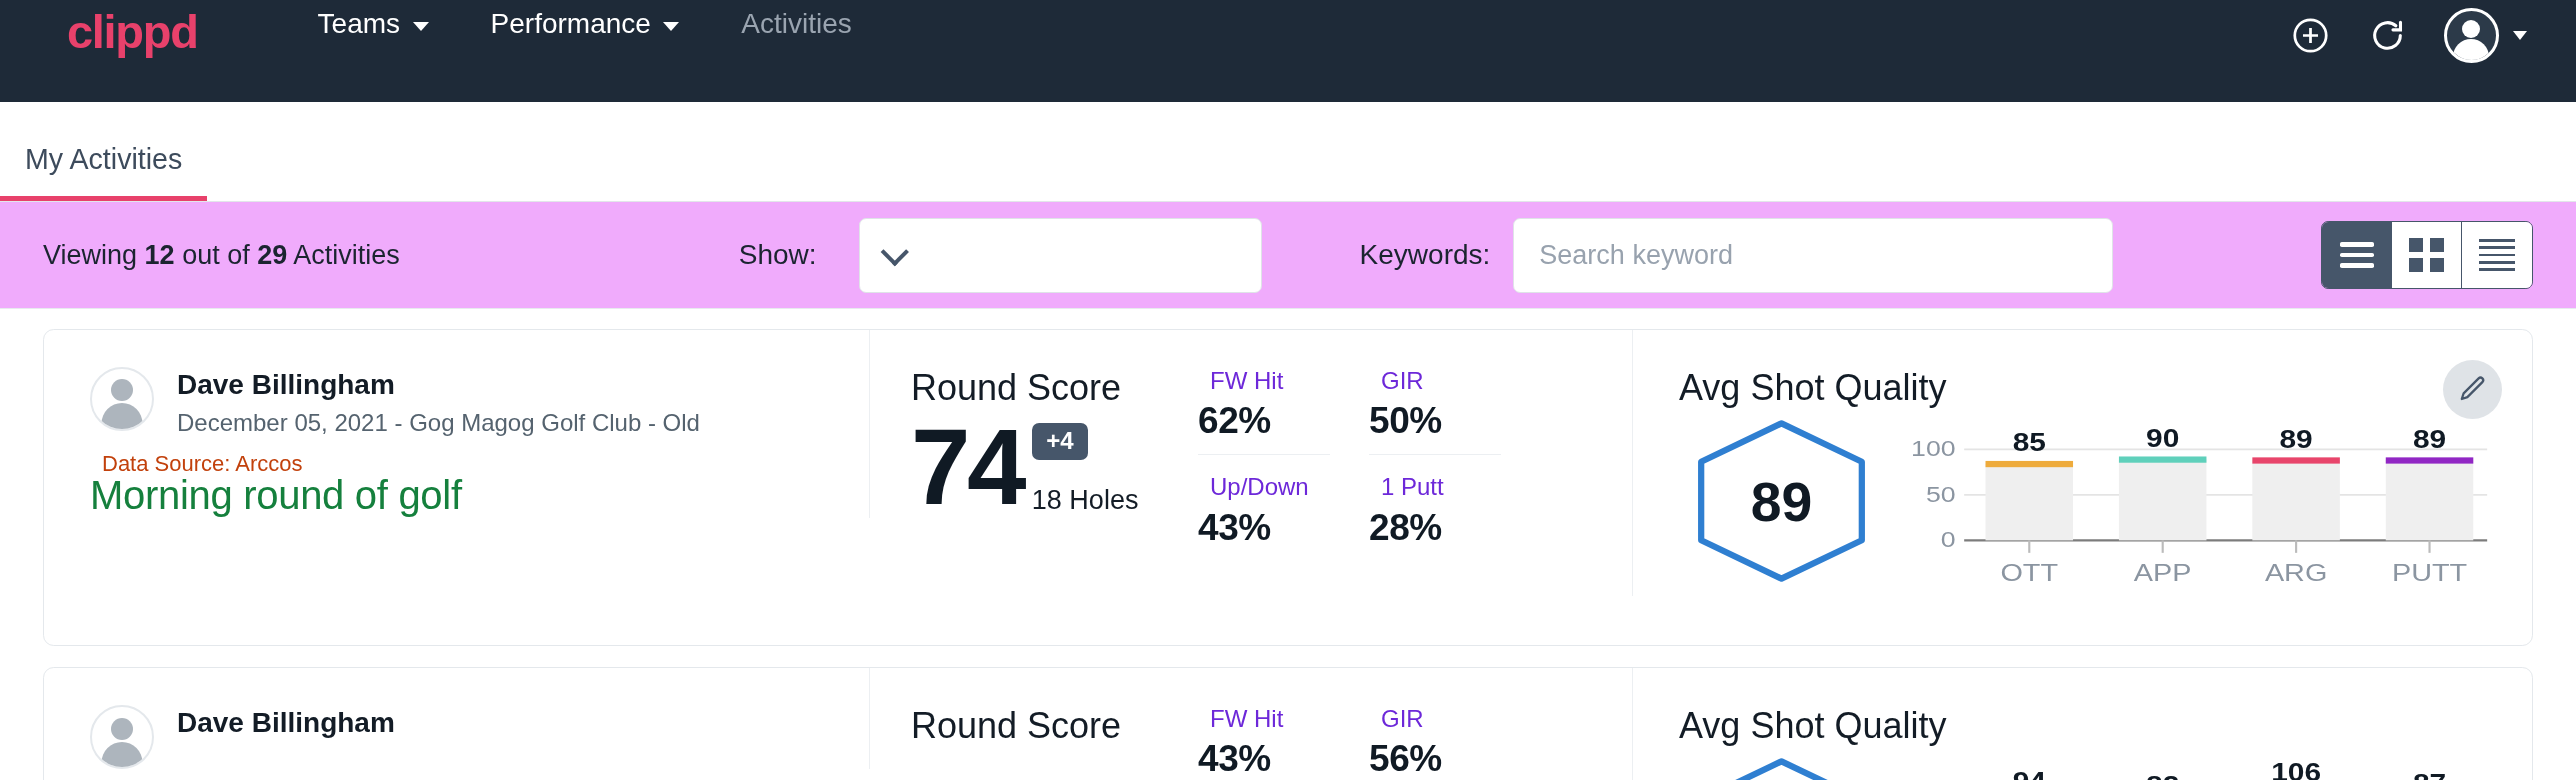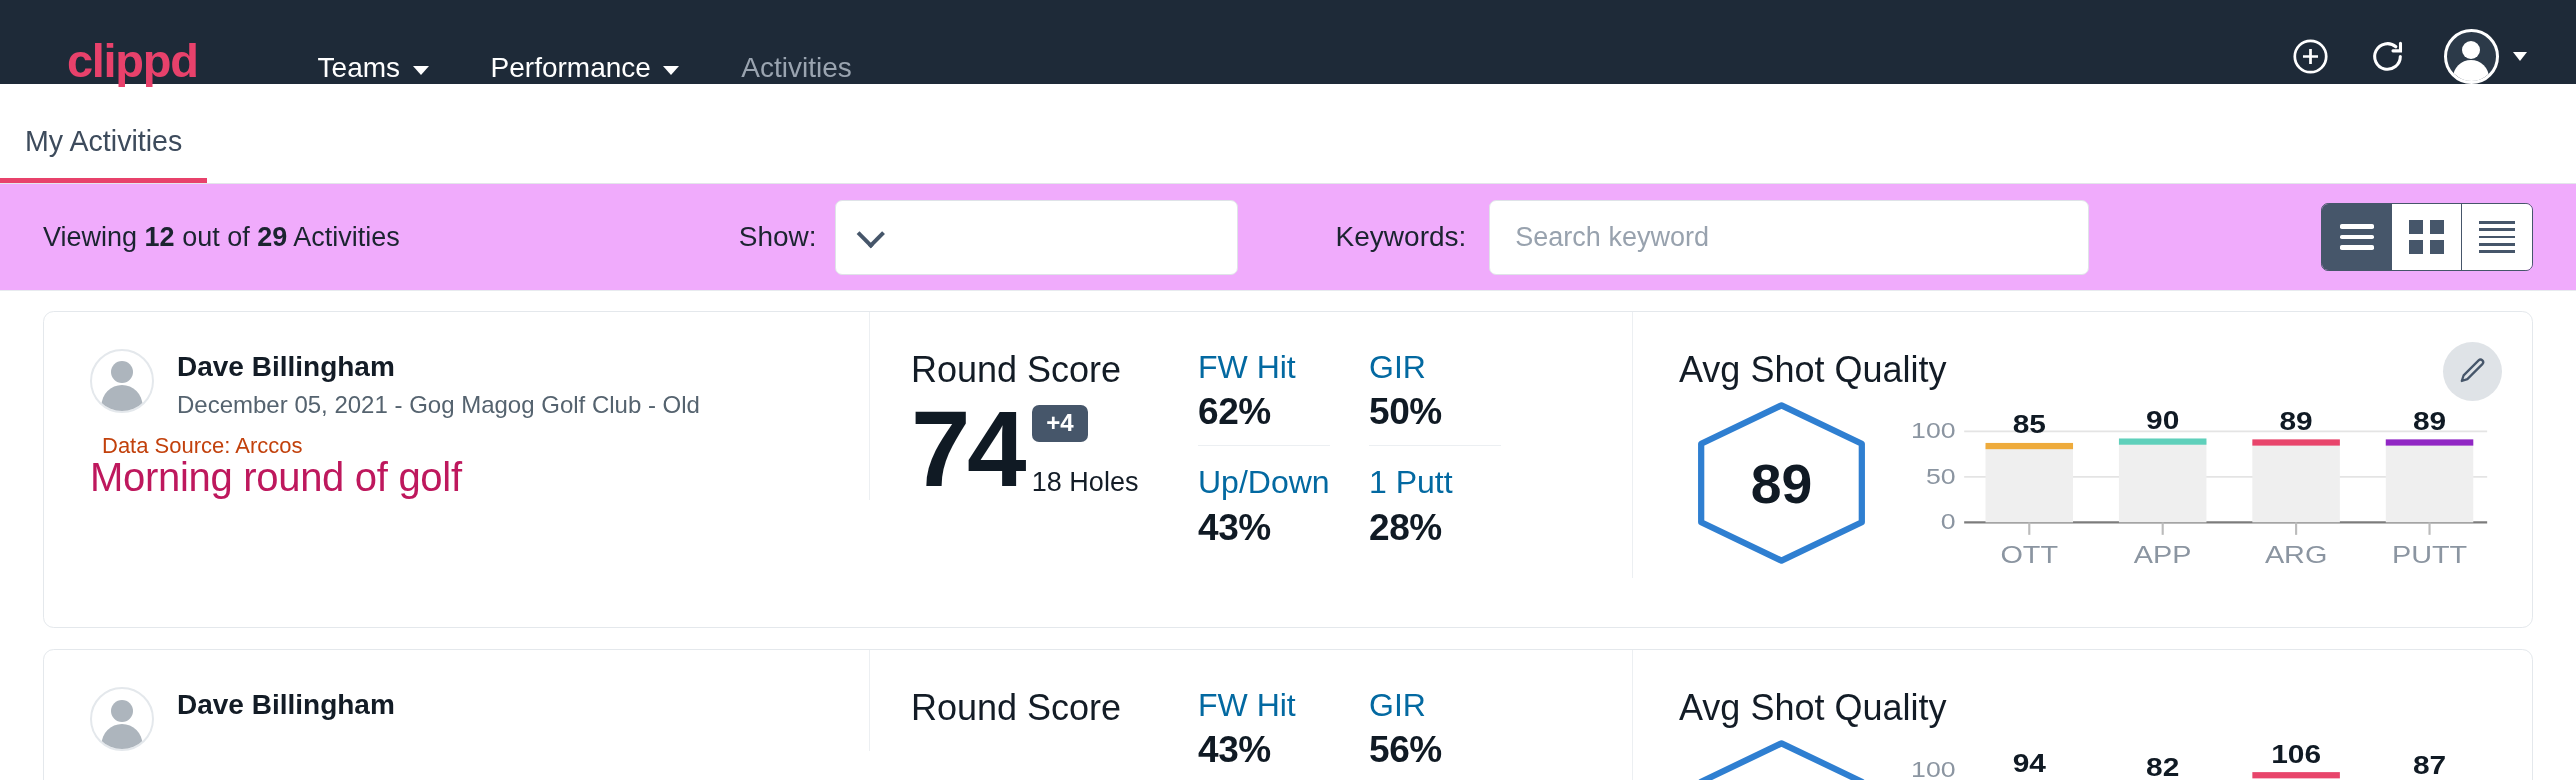--- a/index.html
+++ b/index.html
@@ -5,24 +5,24 @@
   * { box-sizing: border-box; margin: 0; padding: 0; }
   html, body {
     width: 2576px; height: 780px;
     background: #ffffff;
     font-family: "Liberation Sans", sans-serif;
     overflow: hidden;
   }
 
   
   .navbar {
-    height: 84px;
+    height: 102px;
     background: #1e2a38;
     display: flex;
-    align-items: flex-end;
+    align-items: flex-start;
     padding: 8px 49px 0 67px;
     position: relative;
   }
   .logo {
     font-size: 47px;
     font-weight: 700;
     color: #e8416b;
     letter-spacing: -1.3px;
     line-height: 1;
     margin-right: 89px;
@@ -96,21 +96,21 @@
   
   .toolbar {
     height: 107px;
     background: #f0abfc;
     display: flex; align-items: center;
     padding: 0 43px;
     border-bottom: 0.9px solid #e8ebef;
   }
   .viewing { font-size: 27px; color: #1b2430; }
   .viewing b { font-weight: 700; }
-  .toolbar-mid { margin-left: 339px; display: flex; align-items: center; gap: 18px; }
+  .toolbar-mid { margin-left: 339px; display: flex; align-items: center; gap: 42px; }
   .lbl { font-size: 28px; color: #1b2430; }
   .select-box {
     width: 403px; height: 75px;
     background: #ffffff;
     border: 1.8px solid #dfe3e8;
     border-radius: 7.1px;
     display: flex; align-items: center;
     padding: 0 25px;
     cursor: pointer;
   }
@@ -186,42 +186,42 @@
   .avatar-lg::before {
     content:""; position:absolute; width: 22px; height: 22px; border-radius: 50%;
     background:#adb5bd; top: 10.7px; left: 50%; transform: translateX(-50%);
   }
   .avatar-lg::after {
     content:""; position:absolute; width: 41px; height: 27px; border-radius: 20.5px 20.5px 0 0;
     background:#adb5bd; bottom: -1.8px; left: 50%; transform: translateX(-50%);
   }
   .pname { font-size: 28px; font-weight: 700; color: #131c26; line-height: 1.25; }
   .pmeta { font-size: 24px; color: #55636f; margin-top: 7.1px; }
-  .card-title { font-size: 40px; color: #be185d; margin-top: 36px; letter-spacing: -0.3px; }
+  .card-title { font-size: 40px; color: #15803d; margin-top: 36px; letter-spacing: -0.3px; }
   .datasrc { font-size: 22px; color: #c2410c; position: absolute; bottom: 41px; left: 58px; }
 
   .col-score { width: 328px; padding: 37px 0 0 41px; }
   .sec-h { font-size: 36px; color: #131c26; }
   .score-row { display: flex; align-items: flex-end; margin-top: 5.4px; }
   .big-score {
     font-size: 107px; font-weight: 700; color: #101a24;
     line-height: 1; letter-spacing: -3.6px;
   }
   .score-side { display: flex; flex-direction: column; justify-content: space-between; height: 98px; margin-left: 9px; padding-bottom: 5.4px;}
   .badge {
     background: #46566a; color: #ffffff;
     font-size: 24px; font-weight: 700;
     border-radius: 7.1px; padding: 4.5px 14.3px;
     align-self: flex-start;
   }
   .holes { font-size: 27px; color: #131c26; }
 
   .col-stats { width: 434px; padding: 37px 0 0 0; }
   .stats-grid { display: grid; grid-template-columns: 132px 132px; column-gap: 39px; }
-  .stat-lbl { font-size: 32px; color: #0369a1; }
+  .stat-lbl { font-size: 24px; color: #6d28d9; margin-left: 12px; }
   .stat-val { font-size: 37px; font-weight: 700; color: #101a24; margin-top: 5.4px; letter-spacing: -0.4px; }
   .stat-cell.top { padding-bottom: 12.5px; border-bottom: 1.8px solid #eceff2; }
   .stat-cell.bot { padding-top: 18px; }
 
   .col-quality {
     flex: 1;
     border-left: 1.8px solid #eceff2;
     padding: 37px 36px 0 46px;
     display: flex; flex-direction: column;
   }

